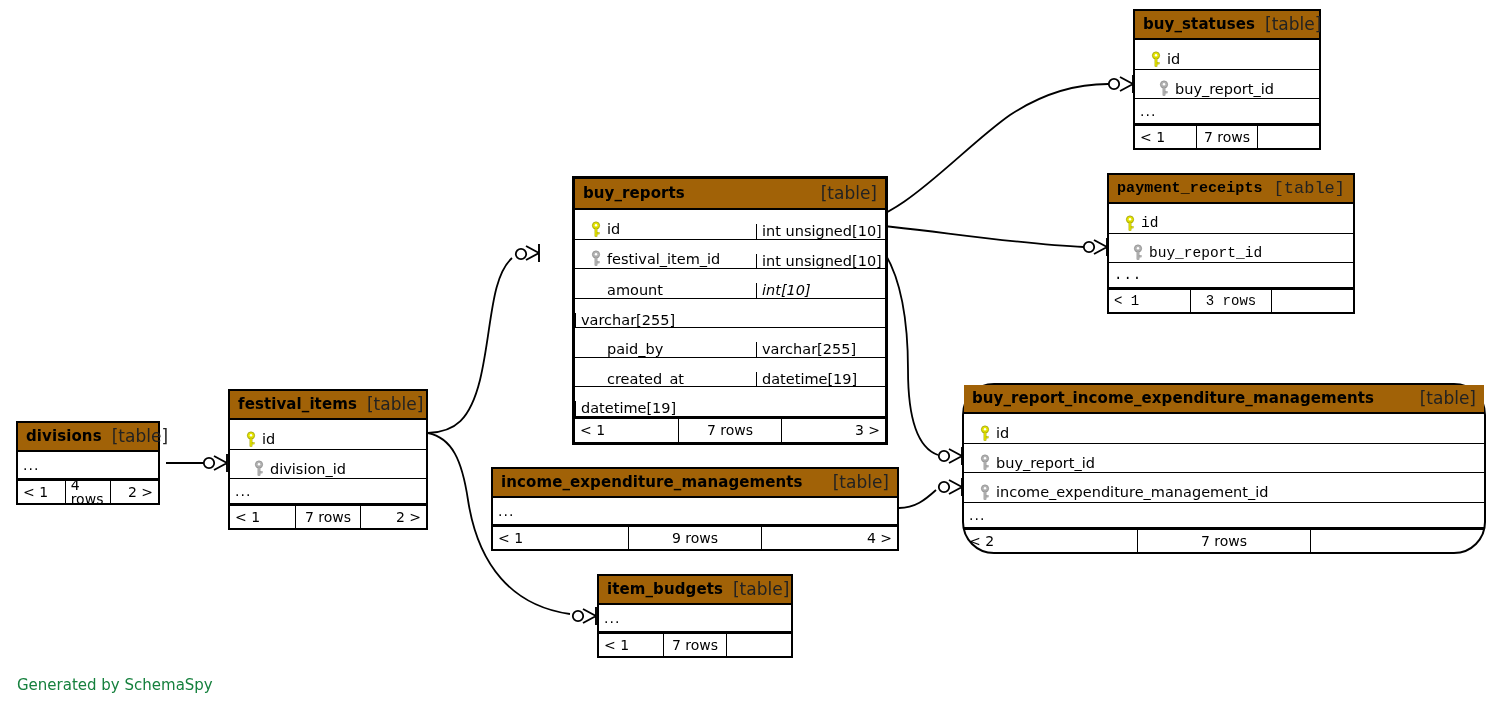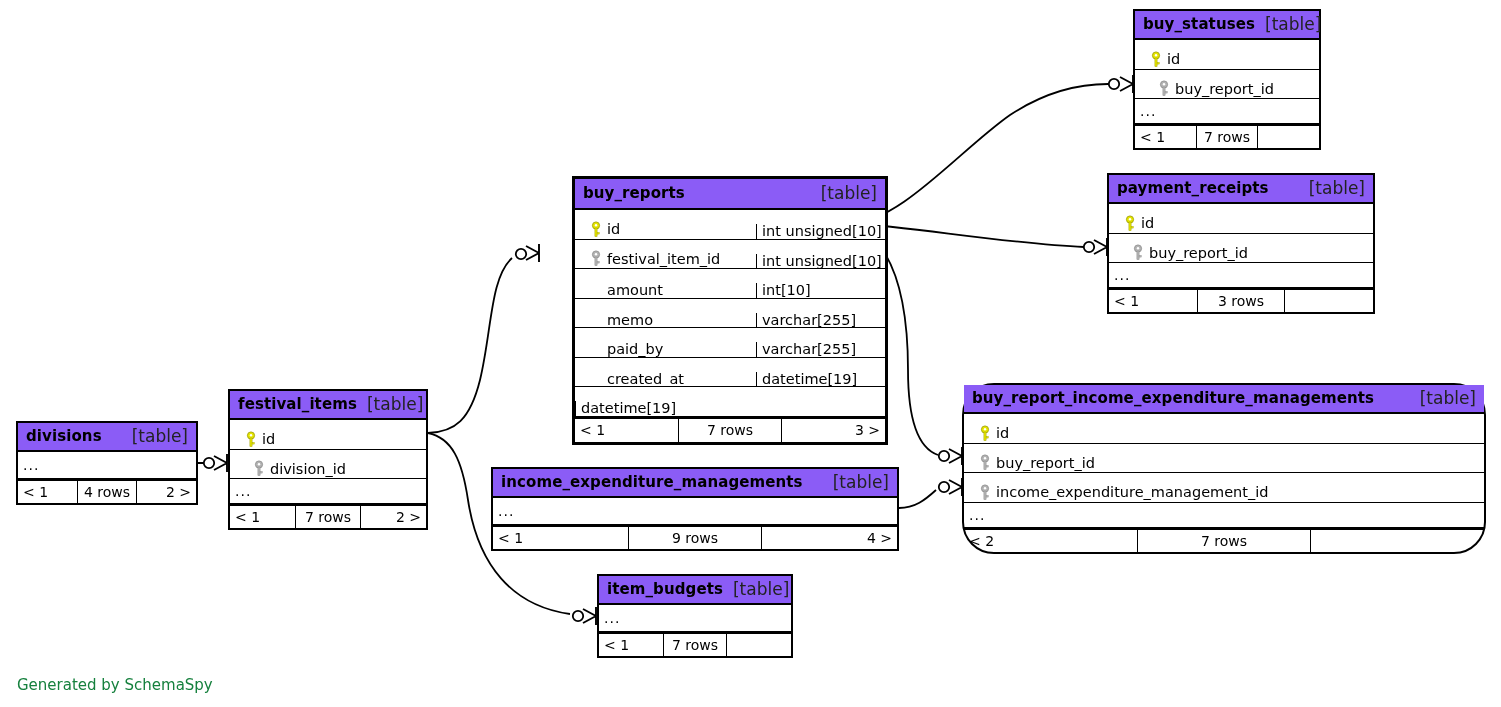--- a/index.html
+++ b/index.html
@@ -41,21 +41,21 @@
     border: 2px solid #000000;
     font-size: 14.5px;
     line-height: 1;
   }
   .table-box.emphasized {
     border-width: 3px;
   }
 
   .tbl-header {
     box-sizing: border-box;
-    background: #8b5cf6;
+    background: #a16207;
     border-bottom: 2px solid #000000;
     display: flex;
     align-items: center;
     justify-content: space-between;
     padding: 0 8px;
     height: 29px;
     white-space: nowrap;
   }
   .tbl-name {
     font-weight: bold;
@@ -245,21 +245,21 @@
       </div>
     </div>
     <div class="ellipsis-row">...</div>
     <div class="tbl-footer">
       <div class="foot-cell left">&lt; 1</div>
       <div class="foot-cell mid">7 rows</div>
       <div class="foot-cell right"></div>
     </div>
   </div>
 
-  <div class="table-box" style="left:1107px; top:173px; width:268px;">
+  <div class="table-box" style="left:1107px; top:173px; width:248px;font-family:Liberation Mono, monospace;">
     <div class="tbl-header">
       <span class="tbl-name">payment_receipts</span>
       <span class="tbl-kind">[table]</span>
     </div>
     <div class="tbl-row">
       <div class="cell-name indent-1">
         <span class="key-icon">
           <svg viewBox="0 0 14 18" width="14" height="18">
               <circle cx="7" cy="4.5" r="3.6" fill="#e6e600" stroke="#9a9a00" stroke-width="0.8"></circle>
               <circle cx="7" cy="4.3" r="1.2" fill="#ffffff"></circle>
@@ -325,28 +325,24 @@
         <span class="col-label">festival_item_id</span>
       </div>
       <div class="cell-type" style="flex:1 1 auto;">int unsigned[10]</div>
     </div>
 
     <div class="tbl-row">
       <div class="cell-name indent-1" style="width:181px; flex:0 0 181px;">
         <span class="key-spacer"></span>
         <span class="col-label">amount</span>
       </div>
-      <div class="cell-type" style="flex:1 1 auto;">int[10]</div>
-    </div>
-
-    <div class="tbl-row">
-      <div class="cell-name indent-1" style="width:181px; flex:0 0 181px;">
-        <span class="key-spacer"></span>
-        <span class="col-label">memo</span>
-      </div>
+      <div class="cell-type" style="flex:1 1 auto;font-style:italic;">int[10]</div>
+    </div>
+
+    <div class="tbl-row">
       <div class="cell-type" style="flex:1 1 auto;">varchar[255]</div>
     </div>
 
     <div class="tbl-row">
       <div class="cell-name indent-1" style="width:181px; flex:0 0 181px;">
         <span class="key-spacer"></span>
         <span class="col-label">paid_by</span>
       </div>
       <div class="cell-type" style="flex:1 1 auto;">varchar[255]</div>
     </div>
@@ -454,21 +450,21 @@
       </div>
     </div>
     <div class="ellipsis-row">...</div>
     <div class="tbl-footer">
       <div class="foot-cell left">&lt; 1</div>
       <div class="foot-cell mid">7 rows</div>
       <div class="foot-cell right">2 &gt;</div>
     </div>
   </div>
 
-  <div class="table-box" style="left:16px; top:421px; width:182px;">
+  <div class="table-box" style="left:16px; top:421px; width:144px;">
     <div class="tbl-header">
       <span class="tbl-name">divisions</span>
       <span class="tbl-kind">[table]</span>
     </div>
     <div class="ellipsis-row" style="height:27px;">...</div>
     <div class="tbl-footer">
       <div class="foot-cell left">&lt; 1</div>
       <div class="foot-cell mid">4 rows</div>
       <div class="foot-cell right">2 &gt;</div>
     </div>

